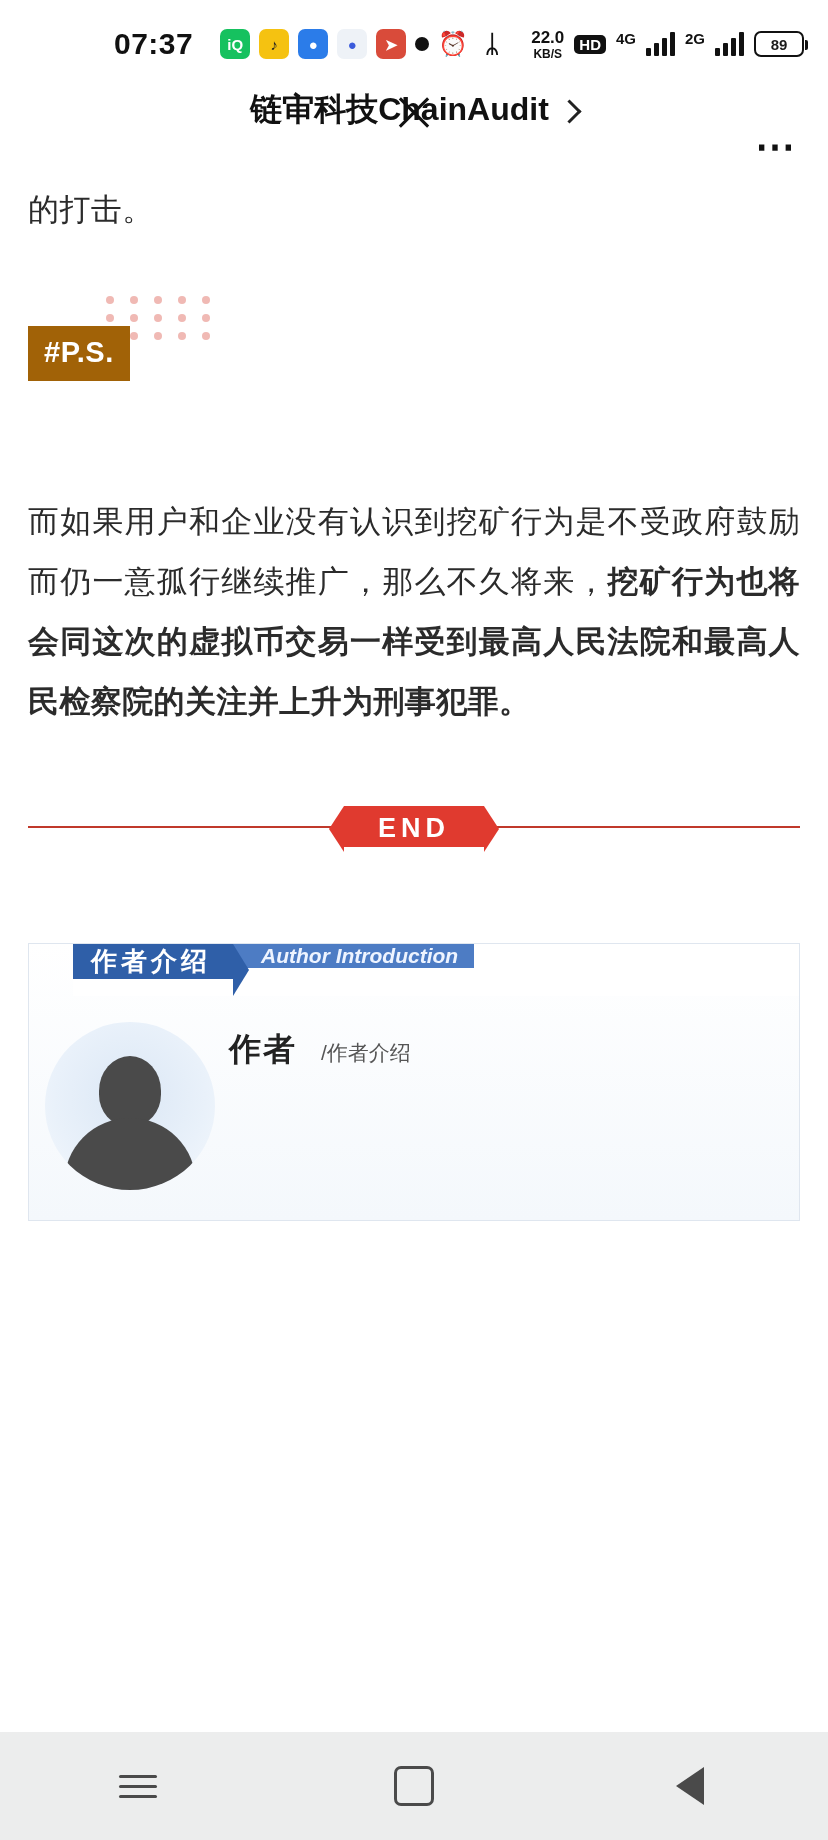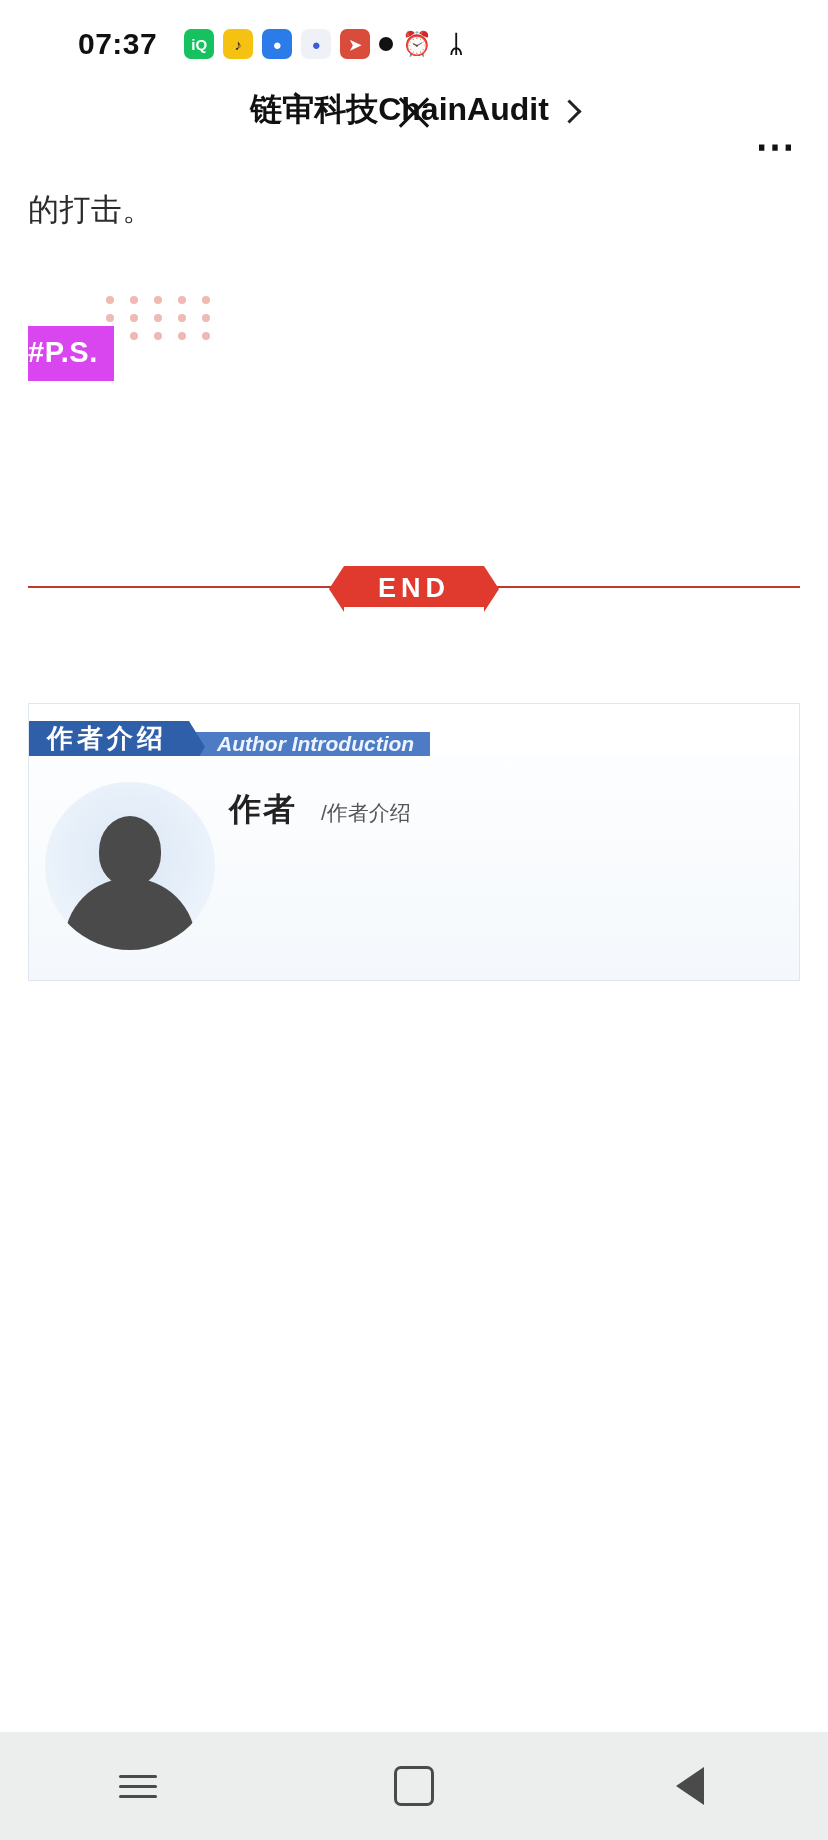--- a/index.html
+++ b/index.html
@@ -23,21 +23,21 @@
     align-items: center;
     padding: 0 24px;
     box-sizing: border-box;
     background: #ffffff;
   }
   .status-time {
     font-size: 30px;
     font-weight: 600;
     letter-spacing: 0.5px;
     color: #111;
-    margin-left: 54px;
+    margin-left: 90px;
     margin-right: 18px;
     text-align: right;
   }
   .status-icons-left {
     display: flex;
     align-items: center;
     gap: 9px;
     flex: 1;
   }
   .appicon {
@@ -207,25 +207,25 @@
   }
   .ps-block {
     margin: 56px 0 30px 0;
     position: relative;
     height: 110px;
   }
   .ps-tag {
     position: absolute;
     left: 0;
     top: 30px;
-    background: #d946ef;
+    background: #a16207;
     color: #ffffff;
     font-size: 29px;
     font-weight: 700;
-    padding: 12px 16px 14px 0;
+    padding: 12px 16px 14px 16px;
     line-height: 1;
     letter-spacing: 0.5px;
   }
   .ps-dots {
     position: absolute;
     left: 78px;
     top: 0;
     width: 110px;
     display: grid;
     grid-template-columns: repeat(5, 1fr);
@@ -284,24 +284,25 @@
 
   
   .author-card {
     margin: 96px 28px 0 28px;
     border: 1px solid #dfe6ef;
     background: linear-gradient(180deg, #ffffff 0%, #f4f8fc 100%);
     box-sizing: border-box;
   }
   .author-head {
     display: flex;
-    align-items: flex-end;
+    align-items: flex-start;
     height: 52px;
     overflow: hidden;
     background: #ffffff;
+    margin-left: 44px;
   }
   .author-head-cn {
     background: #2f5fa8;
     color: #ffffff;
     font-size: 26px;
     font-weight: 700;
     letter-spacing: 4px;
     display: flex;
     align-items: center;
     padding: 0 22px 0 18px;
@@ -453,20 +454,42 @@
     <span class="status-time">07:37</span>
     <span class="appicon" style="background:#16c15f">iQ</span>
     <span class="appicon" style="background:#f5c211;color:#222">♪</span>
     <span class="appicon" style="background:#2b7ce9">●</span>
     <span class="appicon" style="background:#eef2f7;color:#3b5bdb">●</span>
     <span class="appicon" style="background:#d94b3a">➤</span>
     <span class="appicon" style="background:#111;width:14px;height:14px;border-radius:50%"></span>
     <span class="appicon" style="background:transparent;color:#111;font-size:24px">⏰</span>
     <span class="appicon" style="background:transparent;color:#111;font-size:24px">ᛦ</span>
   </div>
+  <div class="status-right">
+    <span class="netspeed">
+      <span>22.0</span>
+      <small>KB/S</small>
+    </span>
+    <span class="hd-badge">HD</span>
+    <span class="sig-label">4G</span>
+    <span class="bars">
+        <i></i>
+        <i></i>
+        <i></i>
+        <i></i>
+      </span>
+    <span class="sig-label">2G</span>
+    <span class="bars">
+        <i></i>
+        <i></i>
+        <i></i>
+        <i></i>
+      </span>
+    <span class="battery">89</span>
+  </div>
 </div>
 
 <div class="navbar">
   <div class="nav-close"></div>
   <div class="nav-title-wrap">
     <span class="nav-title">链审科技ChainAudit</span>
     <span class="nav-chevron"></span>
   </div>
   <div class="nav-more">⋯</div>
 </div>
@@ -492,20 +515,21 @@
         <span></span>
         <span></span>
         <span></span>
     </div>
     <div class="ps-tag">#P.S.</div>
   </div>
 
 
   <div class="gap-md"></div>
 
+  <p class="para"><span>而如果用户和企业没有认识到挖矿行为是不受政府鼓励而仍一意孤行继续推广，那么不久将来，</span><b>挖矿行为也将会同这次的虚拟币交易一样受到最高人民法院和最高人民检察院的关注并上升为刑事犯罪。</b></p>
 
 </div>
 
 <div class="end-divider">
   <div class="end-line"></div>
   <div class="end-badge">END</div>
   <div class="end-line"></div>
 </div>
 
 <div class="author-card">

